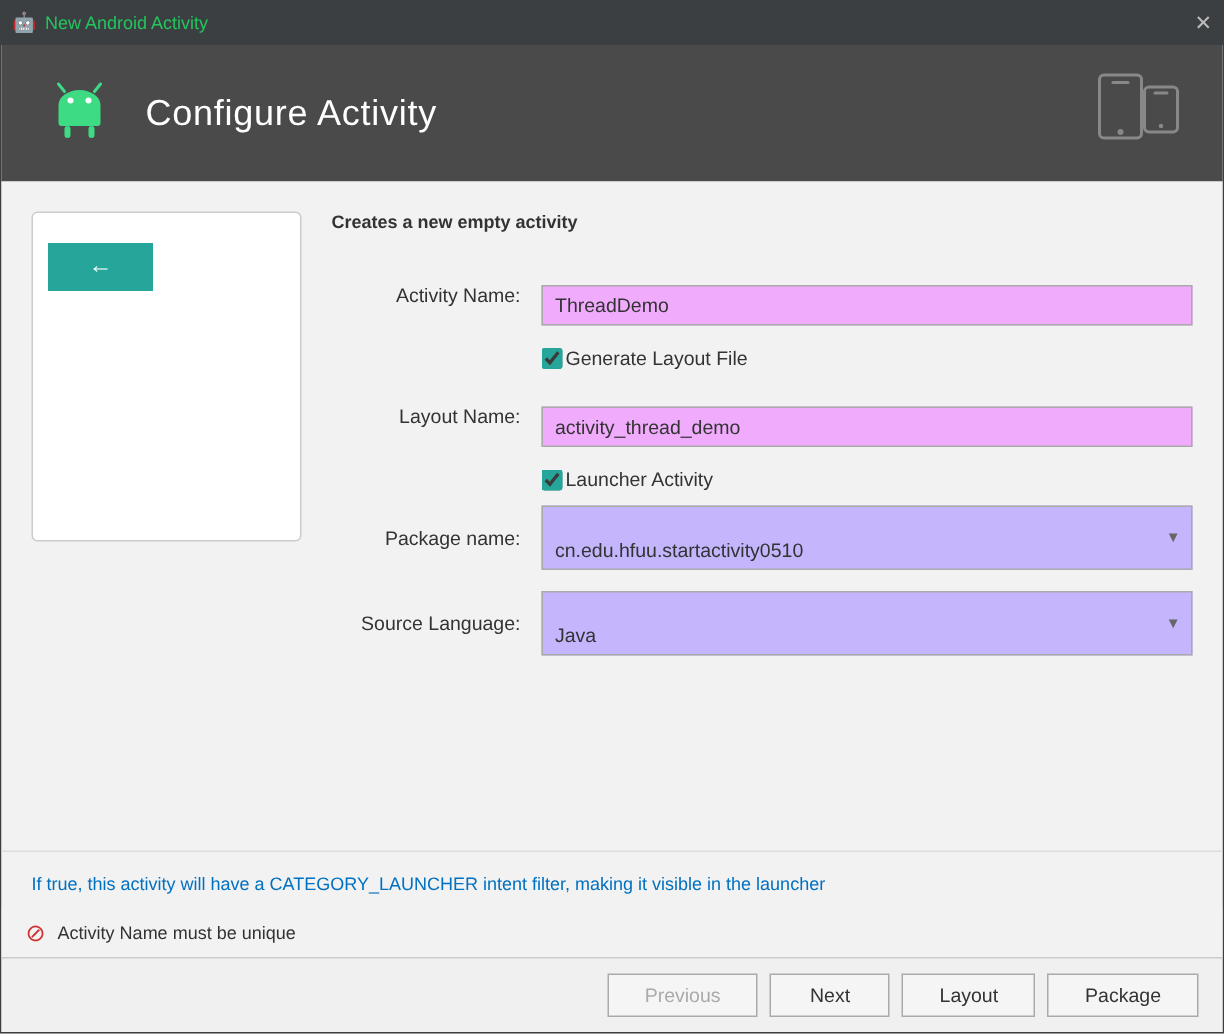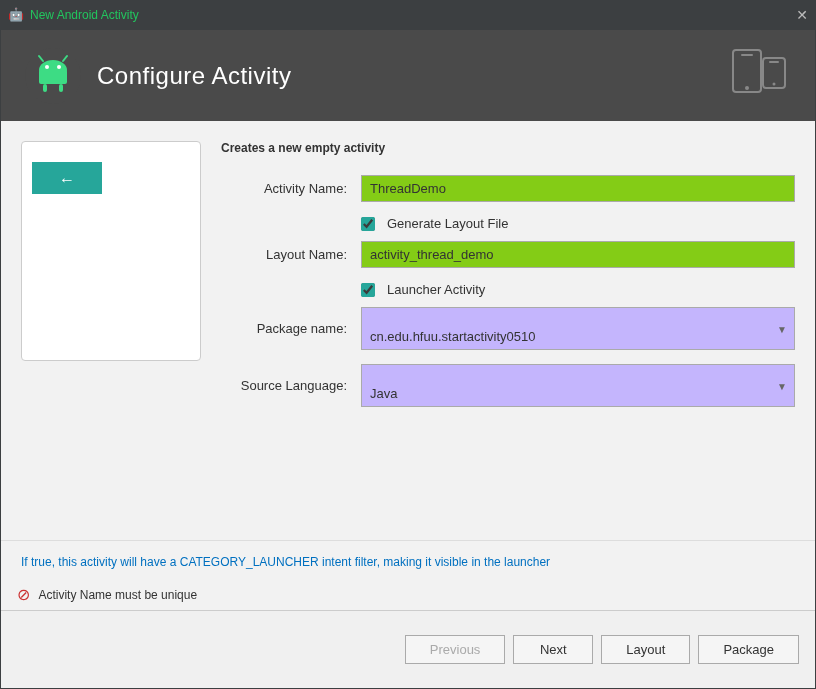--- a/index.html
+++ b/index.html
@@ -152,30 +152,31 @@
     }
     .form-field {
       flex: 1;
     }
     .text-input {
       width: 100%;
       border: 1px solid #aaaaaa;
       padding: 5px 8px;
       font-size: 13px;
       outline: none;
-      background: #84cc16;
-      color: #333333;
+      background: #f0abfc;
+      color: #333333;
+      margin-top: 15px;
     }
 
     .checkbox-row {
       display: flex;
       align-items: center;
       margin-bottom: 10px;
       margin-left: 140px;
-      gap: 12px;
+      gap: 2px;
     }
     .checkbox-row input[type="checkbox"] {
       accent-color: #26a69a;
       width: 14px;
       height: 14px;
     }
     .checkbox-label {
       color: #333333;
       font-size: 13px;
     }
@@ -232,21 +233,21 @@
     }
     .error-text {
       color: #333333;
       font-size: 12px;
     }
 
     
     .dialog-footer {
       background: #f0f0f0;
       border-top: 1px solid #cccccc;
-      padding: 24px 16px;
+      padding: 10px 16px;
       display: flex;
       justify-content: flex-end;
       gap: 8px;
       flex-shrink: 0;
     }
     .btn {
       padding: 6px 24px;
       font-size: 13px;
       cursor: pointer;
       border: 1px solid #aaaaaa;

